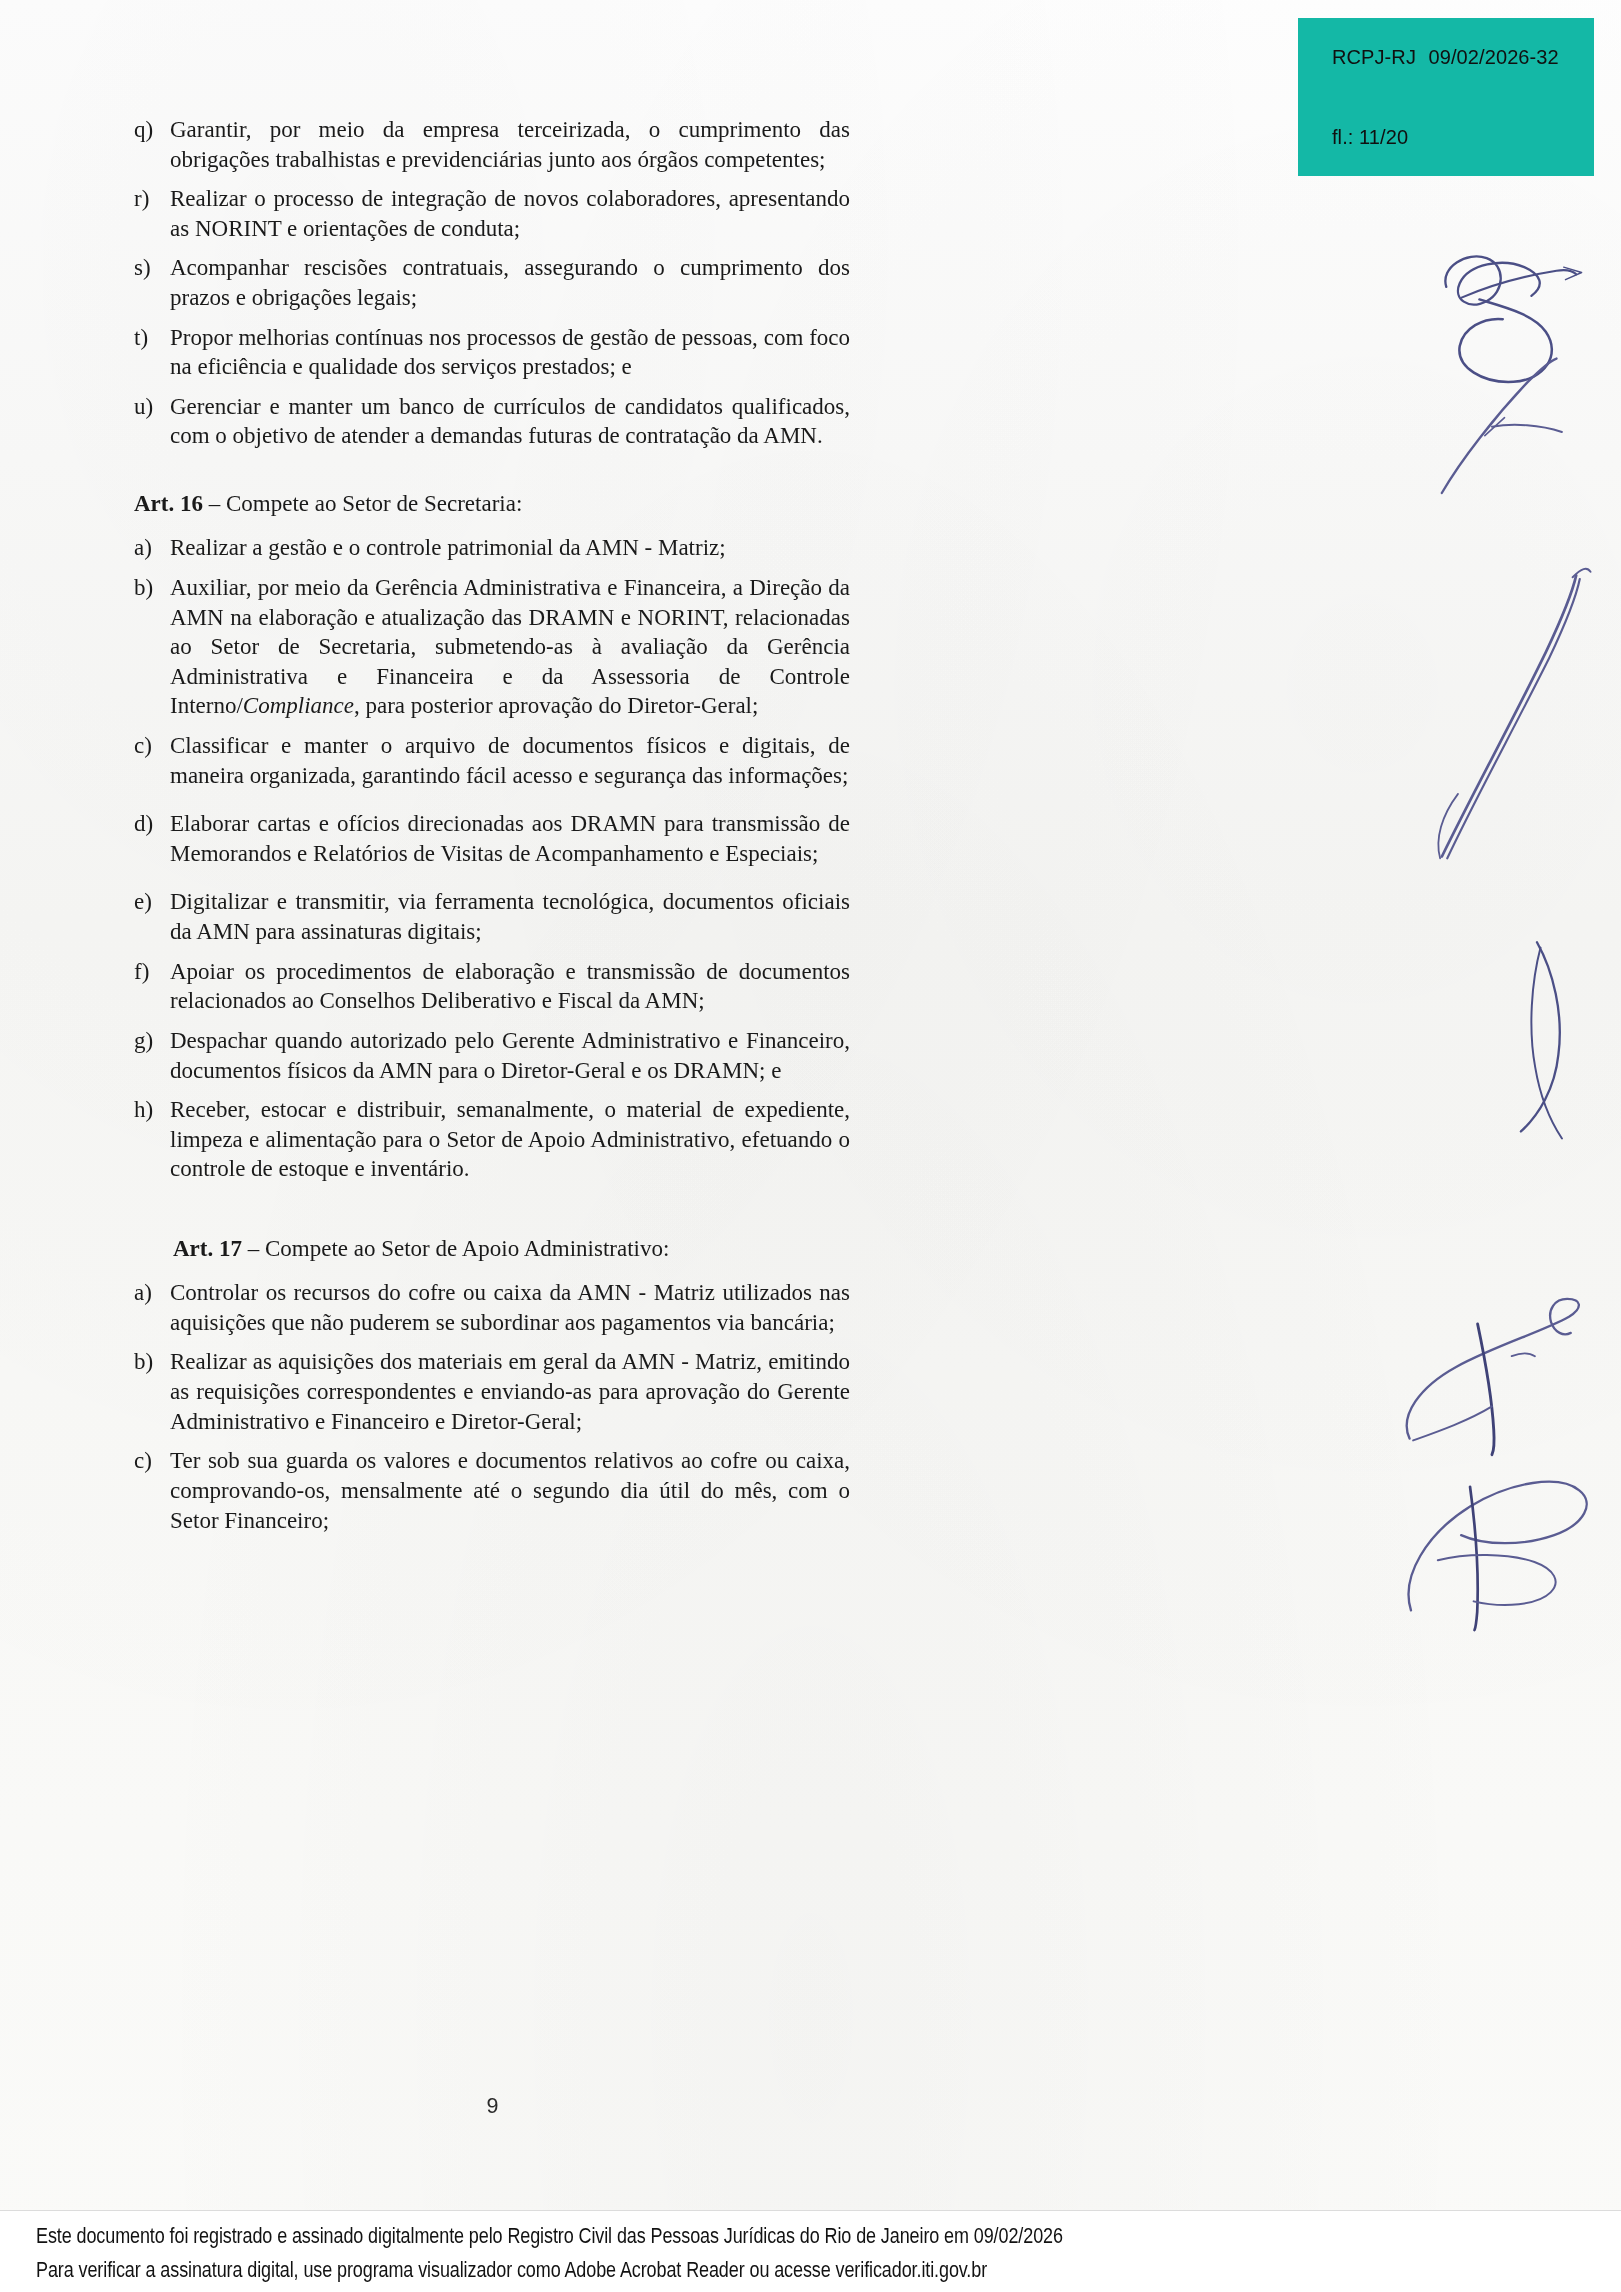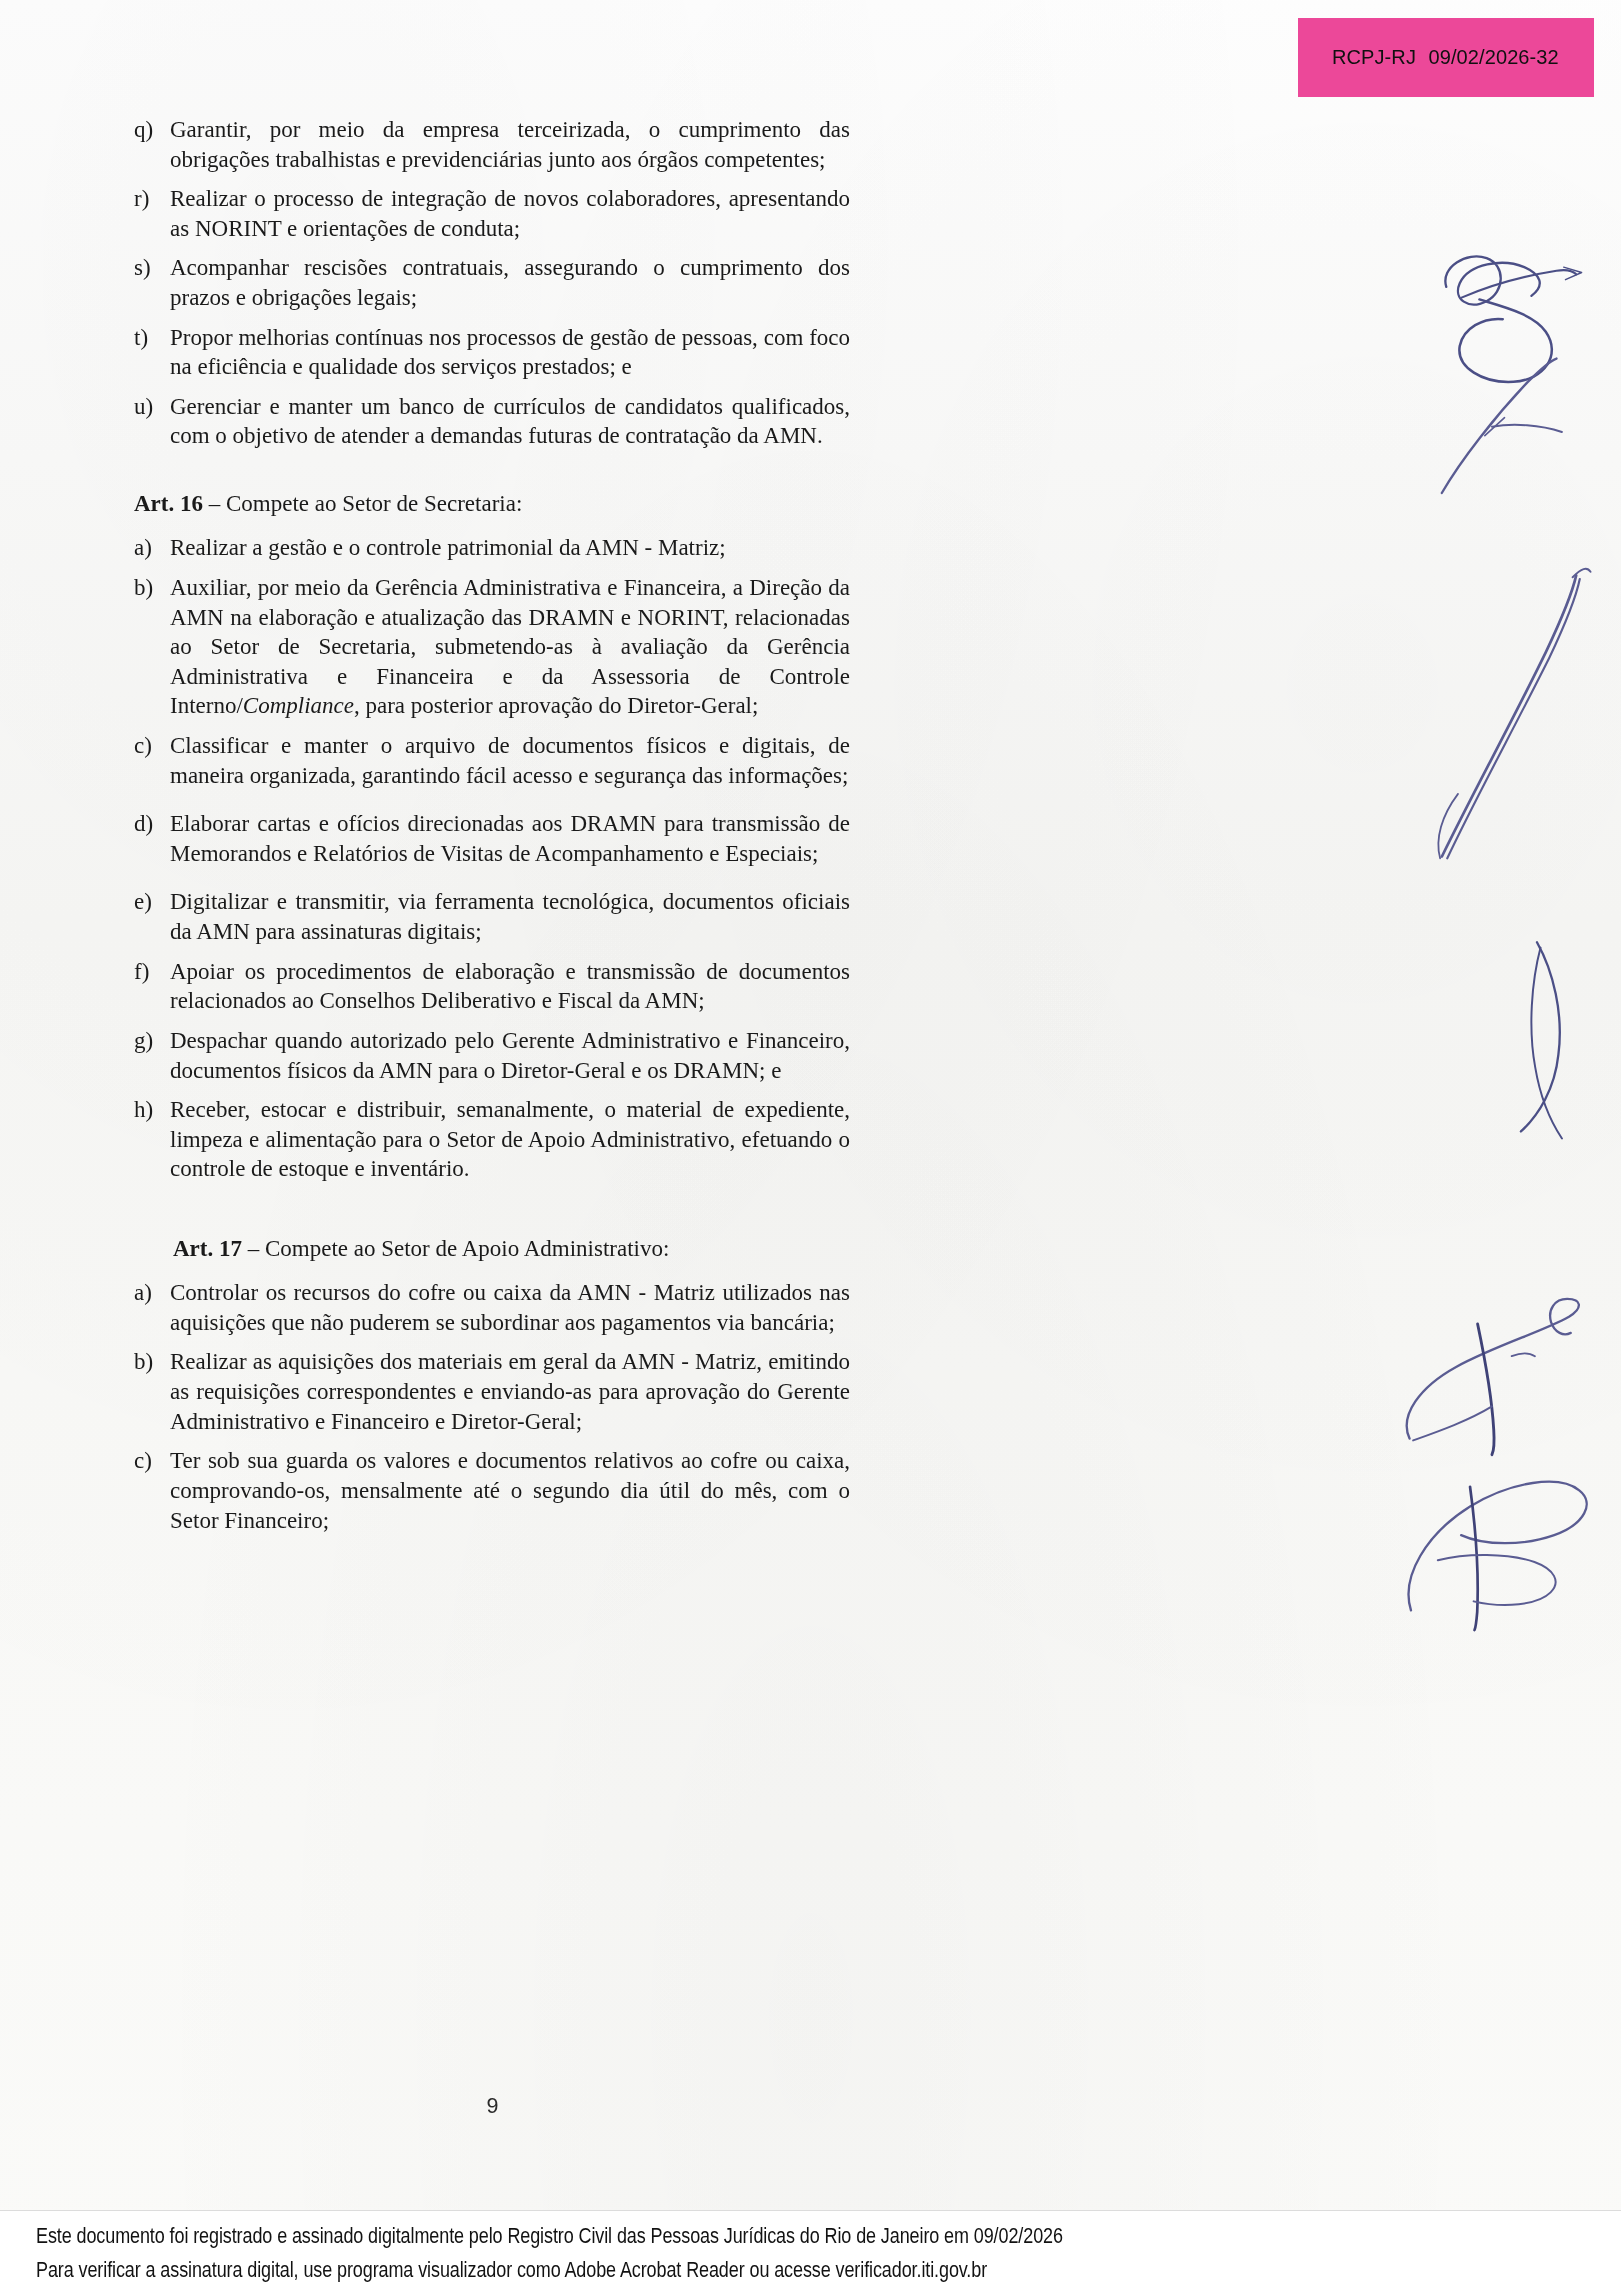--- a/index.html
+++ b/index.html
@@ -35,21 +35,21 @@
   .header-stamp {
     position: absolute;
     top: 18px;
     left: 1298px;
     width: 296px;
     font-family: "Liberation Sans", "DejaVu Sans", sans-serif;
     font-size: 20px;
     line-height: 1.32;
     color: #101010;
     letter-spacing: 0.1px;
-    background: #ec4899;
+    background: #14b8a6;
     z-index: 5;
   }
   .header-stamp .hrow { white-space: pre; }
   .header-stamp .gap { display: inline-block; width: 12.5px; }
 
   
   .body-col {
     position: absolute;
     top: 115px;
     left: 134px;
@@ -135,20 +135,23 @@
   .ink3 { fill: none; stroke: #3f4277; stroke-linecap: round; stroke-linejoin: round; }
 </style>
 </head>
 <body>
 
 <div class="page">
 
   <div class="header-stamp">
     <div class="hrow">
       <span>RCPJ-RJ</span><span class="gap"></span><span>09/02/2026-32</span>
+    </div>
+    <div class="hrow">
+      <span>fl.: 11/20</span>
     </div>
   </div>
 
   <div class="body-col layer">
 
     <div>
       <div class="item justify">
         <span class="marker">q)</span>
         <span class="itext">Garantir, por meio da empresa terceirizada, o cumprimento das obrigações trabalhistas e previdenciárias junto aos órgãos competentes;</span>
       </div>

